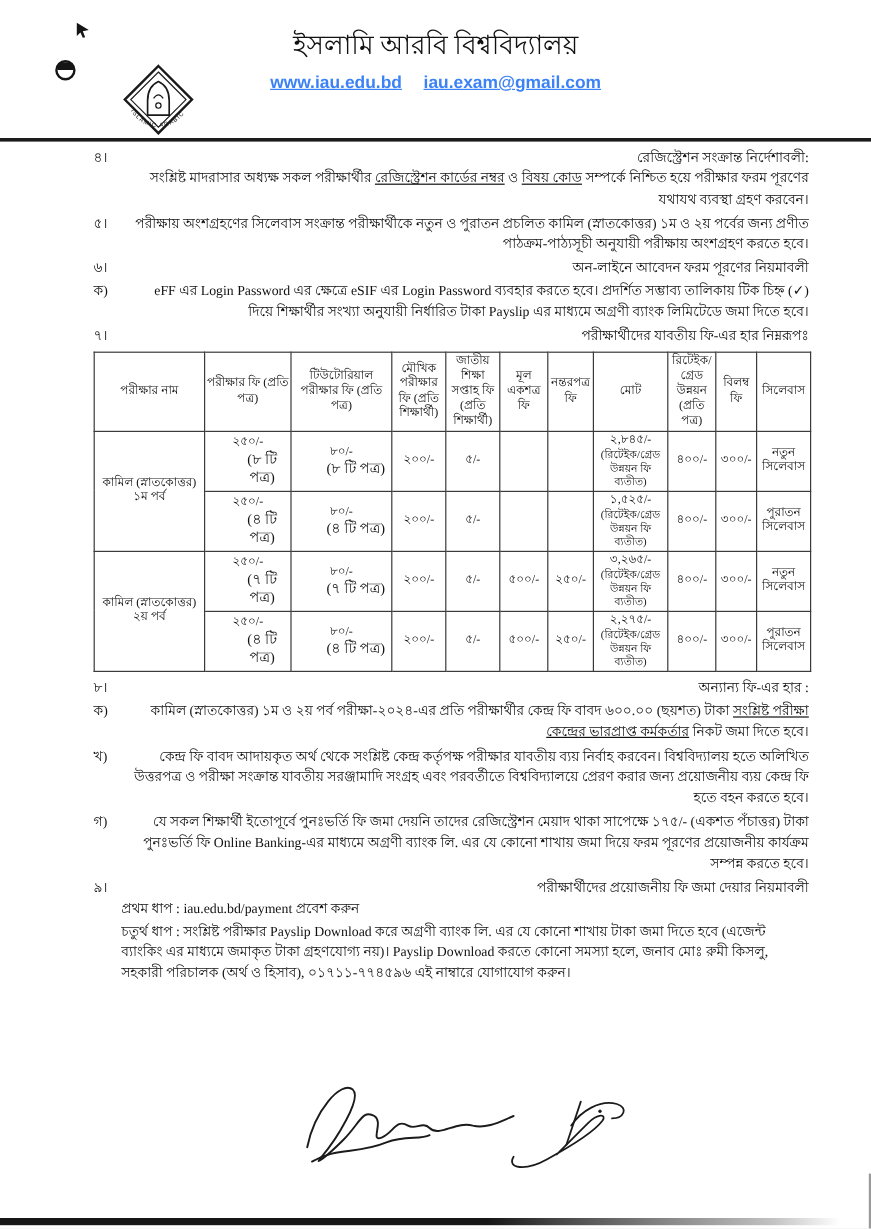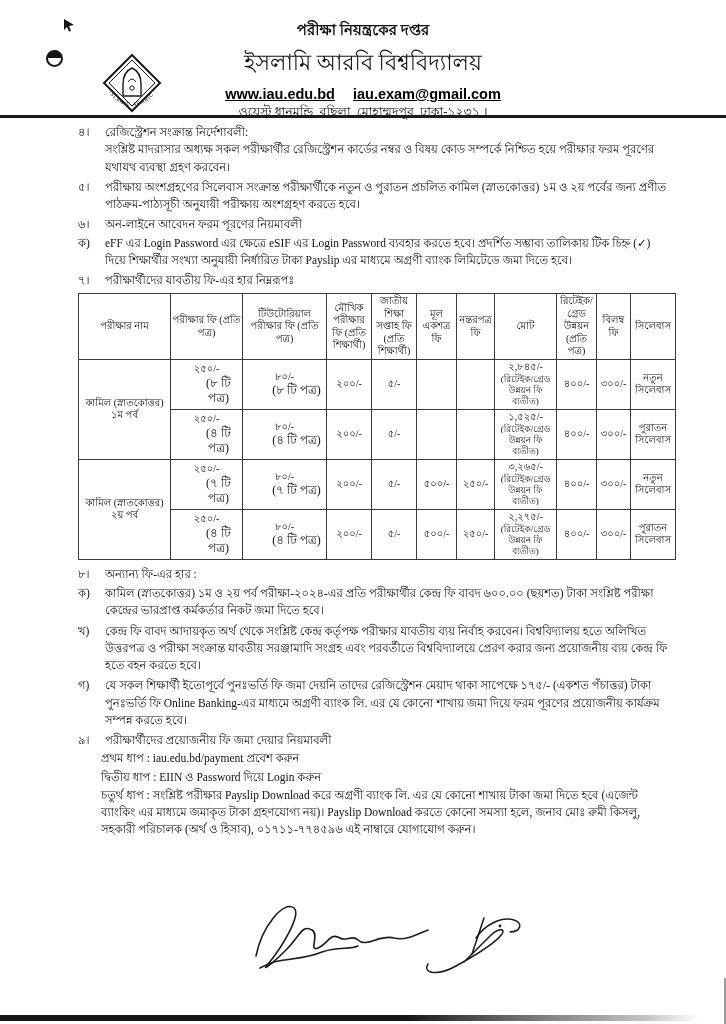--- a/index.html
+++ b/index.html
@@ -8,37 +8,37 @@
     position:relative; width:726px; height:1024px; margin:0 auto;
     background:#ffffff; color:#111;
     font-family:"Liberation Serif","DejaVu Serif",serif;
     overflow:hidden;
   }
   
   .letterhead { position:absolute; top:18px; left:0; width:100%; text-align:center; }
   .lh-office { font-size:15px; font-weight:bold; }
   .lh-univ { font-size:22px; font-weight:normal; margin-top:2px; }
   .lh-links { font-size:14.5px; font-weight:bold; margin-top:4px; font-family:"Liberation Sans",sans-serif; }
-  .lh-links a { color:#000000; margin:0 9px; }
+  .lh-links a { color:#3b82f6; margin:0 9px; }
   .lh-addr { font-size:12.5px; margin-top:1px; }
   .seal { position:absolute; left:101px; top:52px; }
   .artifact-circle{
     position:absolute; left:46px; top:50px; width:17px; height:17px;
     border:2px solid #151515; border-radius:50%;
     background:linear-gradient(to bottom,#151515 48%, transparent 48%);
   }
   .artifact-cursor{ position:absolute; left:62px; top:18px; }
   .rule { position:absolute; top:115px; left:0; width:726px; height:3px; background:#1c1c1c; }
 
   
   .content { position:absolute; top:124px; left:78px; width:596px; font-size:11.5px; line-height:1.5; }
   .item { display:flex; margin-bottom:3px; }
   .inum { flex:0 0 27px; }
-  .itext { flex:1; }
-  .u { }
+  .itext { flex:1;text-align:right; }
+  .u { text-decoration:underline; }
 
   
   table.fees { border-collapse:collapse; table-layout:fixed; width:572px; margin:4px 0 6px 0;
     font-size:10px; line-height:1.25; text-align:center; }
   table.fees th, table.fees td { border:1.2px solid #3a3a3a; padding:1px 1px; vertical-align:middle; font-weight:normal; }
   table.fees thead th { height:64px; }
   table.fees tbody td { height:50px;text-align:center; }
   .tnote { font-size:12px;margin-left:24px; }
   .totnote { font-size:9px; display:block; }
 
@@ -75,26 +75,24 @@
       <path d="M22,44 L22,32 Q22,20 31,16 Q40,20 40,32 L40,44 Z" stroke-width="1.4"></path>
       <path d="M27,30 Q31,24 35,30" stroke-width="1"></path>
       <circle cx="31" cy="36" r="2.2" stroke-width="1"></circle>
     </g>
     <text font-size="5" fill="#1a1a1a" font-family="Liberation Sans, sans-serif" letter-spacing="1">
       <textPath href="#arcB">ISLAMIC ARABIC UNIVERSITY</textPath>
     </text>
   </svg>
 
   <div class="letterhead">
-    <div class="lh-office">পরীক্ষা নিয়ন্ত্রকের দপ্তর</div>
     <div class="lh-univ">ইসলামি আরবি বিশ্ববিদ্যালয়</div>
     <div class="lh-links">
       <a href="#">www.iau.edu.bd</a><a href="#">iau.exam@gmail.com</a>
     </div>
-    <div class="lh-addr">ওয়েস্ট ধানমন্ডি, বছিলা, মোহাম্মদপুর, ঢাকা-১২৩১ ।</div>
   </div>
 
   <div class="rule"></div>
 
   <div class="content">
 
     <div class="item">
       <span class="inum">৪।</span>
       <span class="itext">
         <span>রেজিস্ট্রেশন সংক্রান্ত নির্দেশাবলী:</span><br>
@@ -258,21 +256,20 @@
       <span class="inum">গ)</span>
       <span class="itext">যে সকল শিক্ষার্থী ইতোপূর্বে পুনঃভর্তি ফি জমা দেয়নি তাদের রেজিস্ট্রেশন মেয়াদ থাকা সাপেক্ষে ১৭৫/- (একশত পঁচাত্তর) টাকা পুনঃভর্তি ফি Online Banking-এর মাধ্যমে অগ্রণী ব্যাংক লি. এর যে কোনো শাখায় জমা দিয়ে ফরম পূরণের প্রয়োজনীয় কার্যক্রম সম্পন্ন করতে হবে।</span>
     </div>
 
     <div class="item" style="margin-bottom:1px;">
       <span class="inum">৯।</span>
       <span class="itext">পরীক্ষার্থীদের প্রয়োজনীয় ফি জমা দেয়ার নিয়মাবলী</span>
     </div>
     <div class="steps">
       <div class="step">প্রথম ধাপ : iau.edu.bd/payment প্রবেশ করুন</div>
-      <div class="step">দ্বিতীয় ধাপ : EIIN ও Password দিয়ে Login করুন</div>
       <div class="step">চতুর্থ ধাপ : সংশ্লিষ্ট পরীক্ষার Payslip Download করে অগ্রণী ব্যাংক লি. এর যে কোনো শাখায় টাকা জমা দিতে হবে (এজেন্ট ব্যাংকিং এর মাধ্যমে জমাকৃত টাকা গ্রহণযোগ্য নয়)। Payslip Download করতে কোনো সমস্যা হলে, জনাব মোঃ রুমী কিসলু, সহকারী পরিচালক (অর্থ ও হিসাব), ০১৭১১-৭৭৪৫৯৬ এই নাম্বারে যোগাযোগ করুন।</div>
     </div>
   </div>
 
   <svg class="sig1" width="190" height="88" viewBox="0 0 190 88">
     <g fill="none" stroke="#1b1b1b" stroke-width="1.6" stroke-linecap="round">
       <path d="M10,64 C16,34 38,8 48,16 C56,23 34,58 22,72 C14,81 26,72 40,58 C54,44 56,32 66,38 C74,43 62,60 72,56 C82,52 84,40 94,46 C100,50 106,42 112,48 C120,56 134,42 148,46 C160,49 172,42 182,38"></path>
       <path d="M14,76 C34,64 52,70 76,60 C92,54 104,58 112,54"></path>
     </g>
   </svg>

